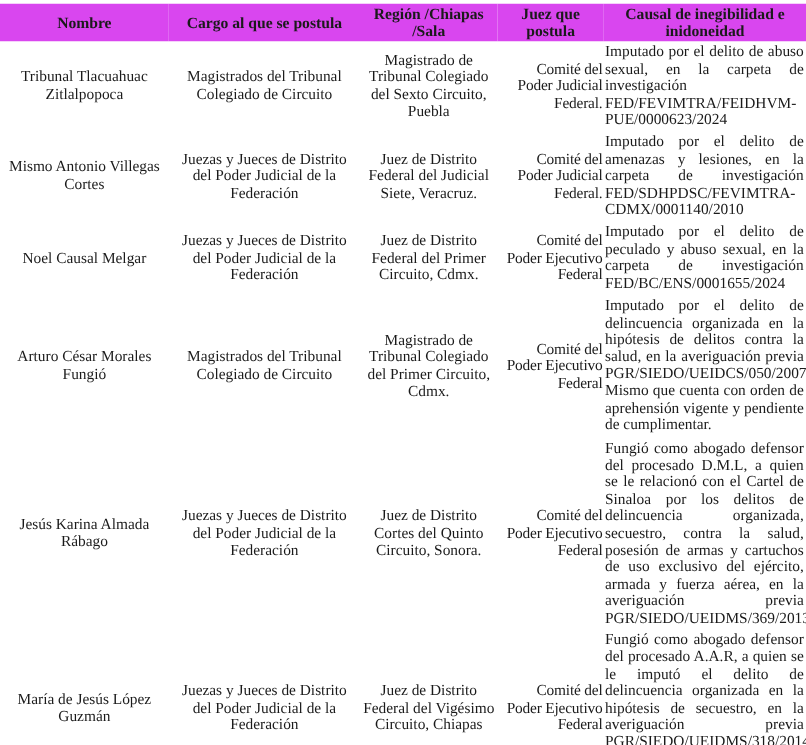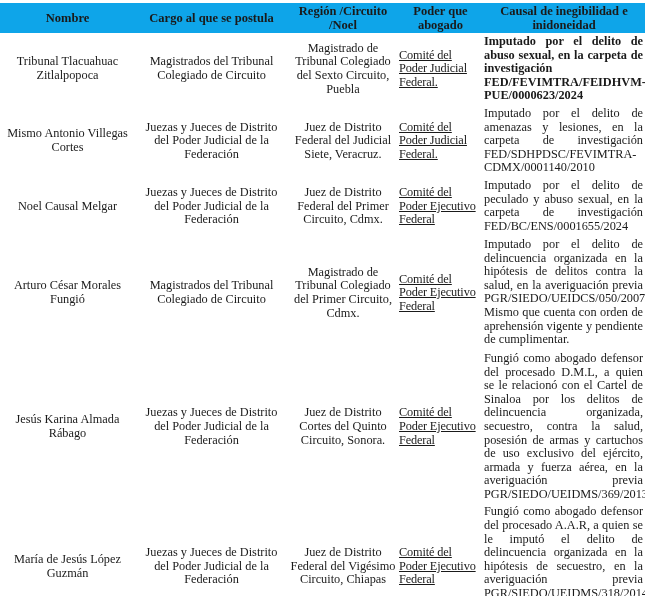--- a/index.html
+++ b/index.html
@@ -20,54 +20,53 @@
       width: 645px;
       margin-top: 3px;
     }
     col.c-name { width: 135px; }
     col.c-cargo { width: 153px; }
     col.c-region { width: 110px; }
     col.c-poder { width: 85px; }
     col.c-causal { width: 162px; }
 
     thead tr {
-      background: #0ea5e9;
+      background: #d946ef;
     }
     th {
       font-weight: bold;
       font-size: 12.5px;
       line-height: 14px;
       text-align: center;
       vertical-align: middle;
       padding: 1px 3px 1px 3px;
       height: 28px;
     }
     td {
       font-size: 12.3px;
       line-height: 13.6px;
       vertical-align: middle;
       padding: 0 2px;
     }
     td.center {
       text-align: center;
     }
     td.poder {
-      text-align: left;
+      text-align: right;
       padding: 0 1px;
       white-space: nowrap;
       letter-spacing: -0.15px;
-      text-decoration: underline;
     }
     td.causal {
       text-align: justify;
       padding: 2px 2px 2px 1px;
       vertical-align: top;
     }
     td.causal.bold {
-      font-weight: bold;
+      font-weight: normal;
     }
     tr.r1 td { height: 63px; }
     tr.r2 td { height: 62px; }
     tr.r3 td { height: 55px; }
     tr.r4 td { height: 110px; }
     tr.r5 td { height: 146px; }
     tr.r6 td { height: 122px; }
   </style>
 </head>
 <body>
@@ -77,22 +76,22 @@
     <col class="c-name">
       <col class="c-cargo">
       <col class="c-region">
       <col class="c-poder">
       <col class="c-causal">
   </colgroup>
   <thead>
     <tr>
       <th>Nombre</th>
       <th>Cargo al que se postula</th>
-      <th>Región /Circuito /Noel</th>
-      <th>Poder que abogado</th>
+      <th>Región /Chiapas /Sala</th>
+      <th>Juez que postula</th>
       <th>Causal de inegibilidad e inidoneidad</th>
     </tr>
   </thead>
   <tbody>
     <tr class="r1">
       <td class="center">Tribunal Tlacuahuac Zitlalpopoca</td>
       <td class="center">Magistrados del Tribunal Colegiado de Circuito</td>
       <td class="center">Magistrado de Tribunal Colegiado del Sexto Circuito, Puebla</td>
       <td class="poder">
           <span style="white-space:normal;display:block;">Comité del Poder Judicial Federal.</span>

